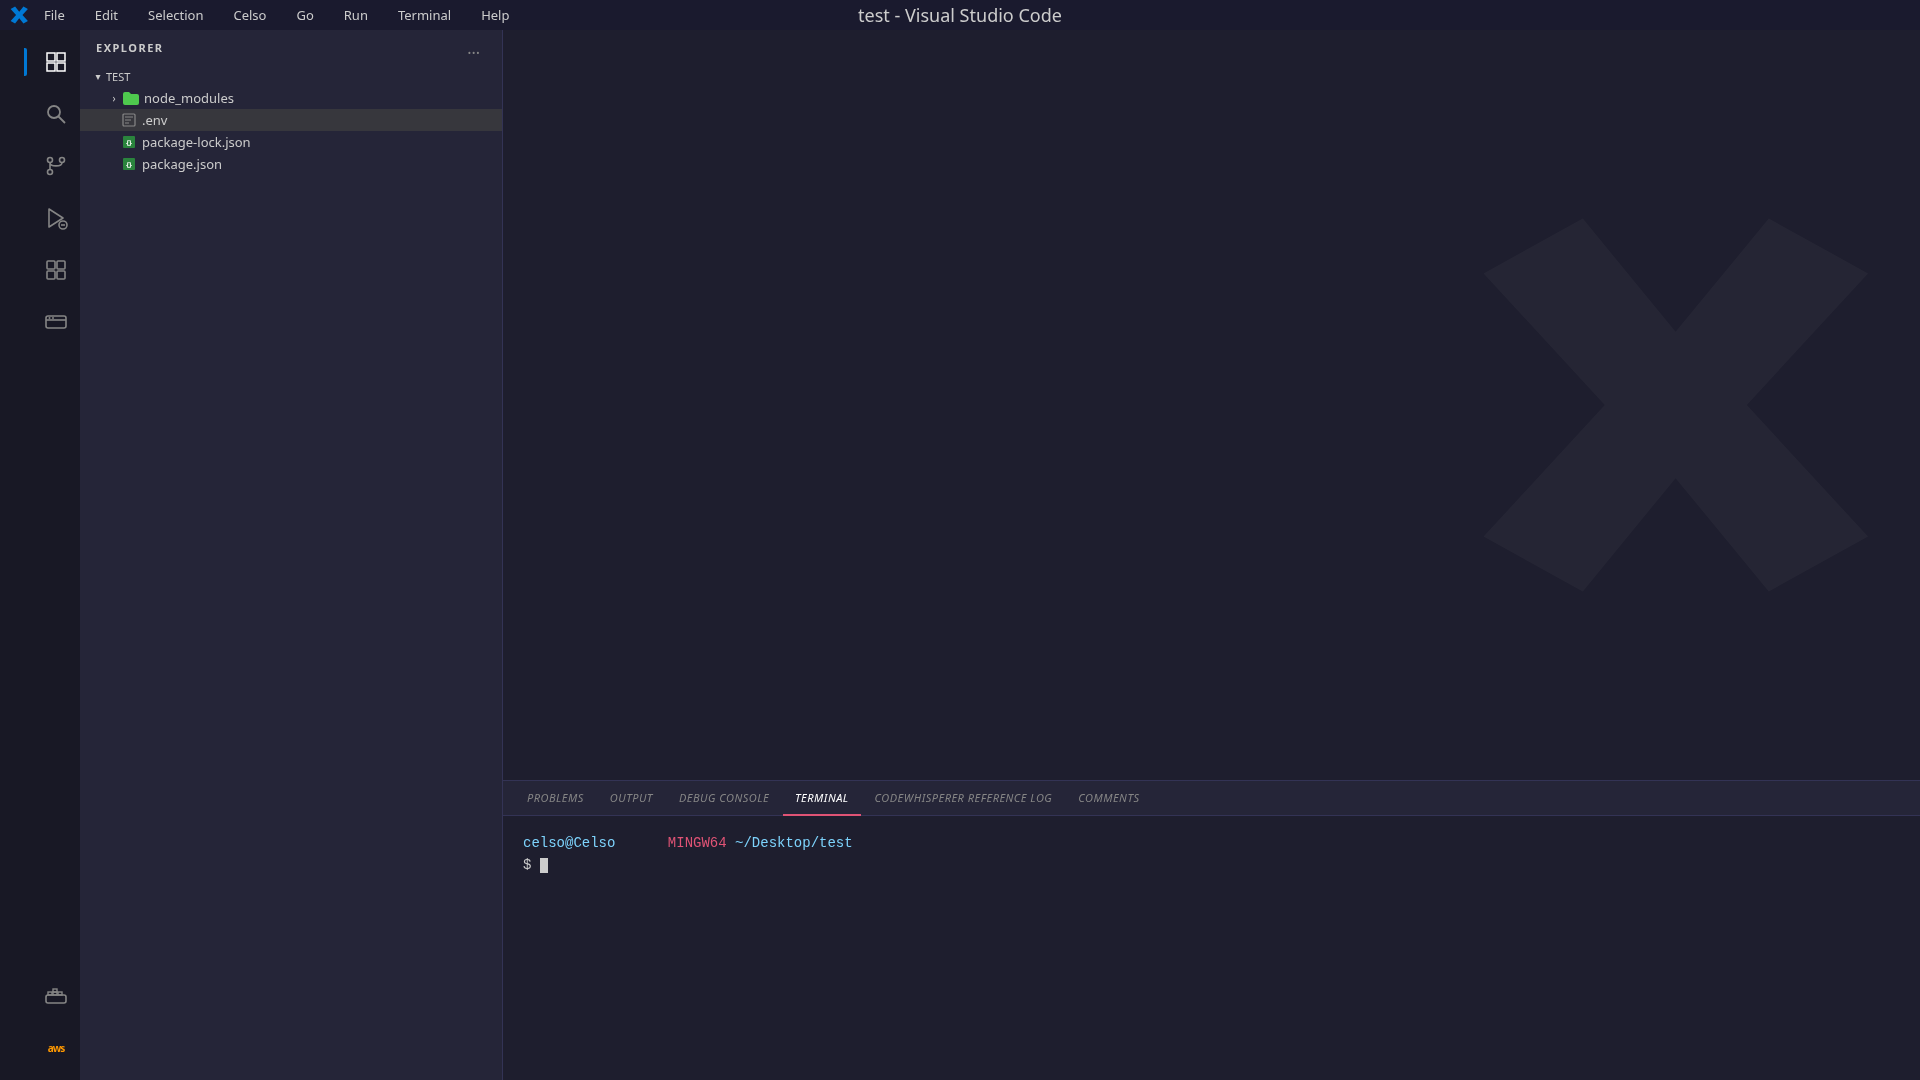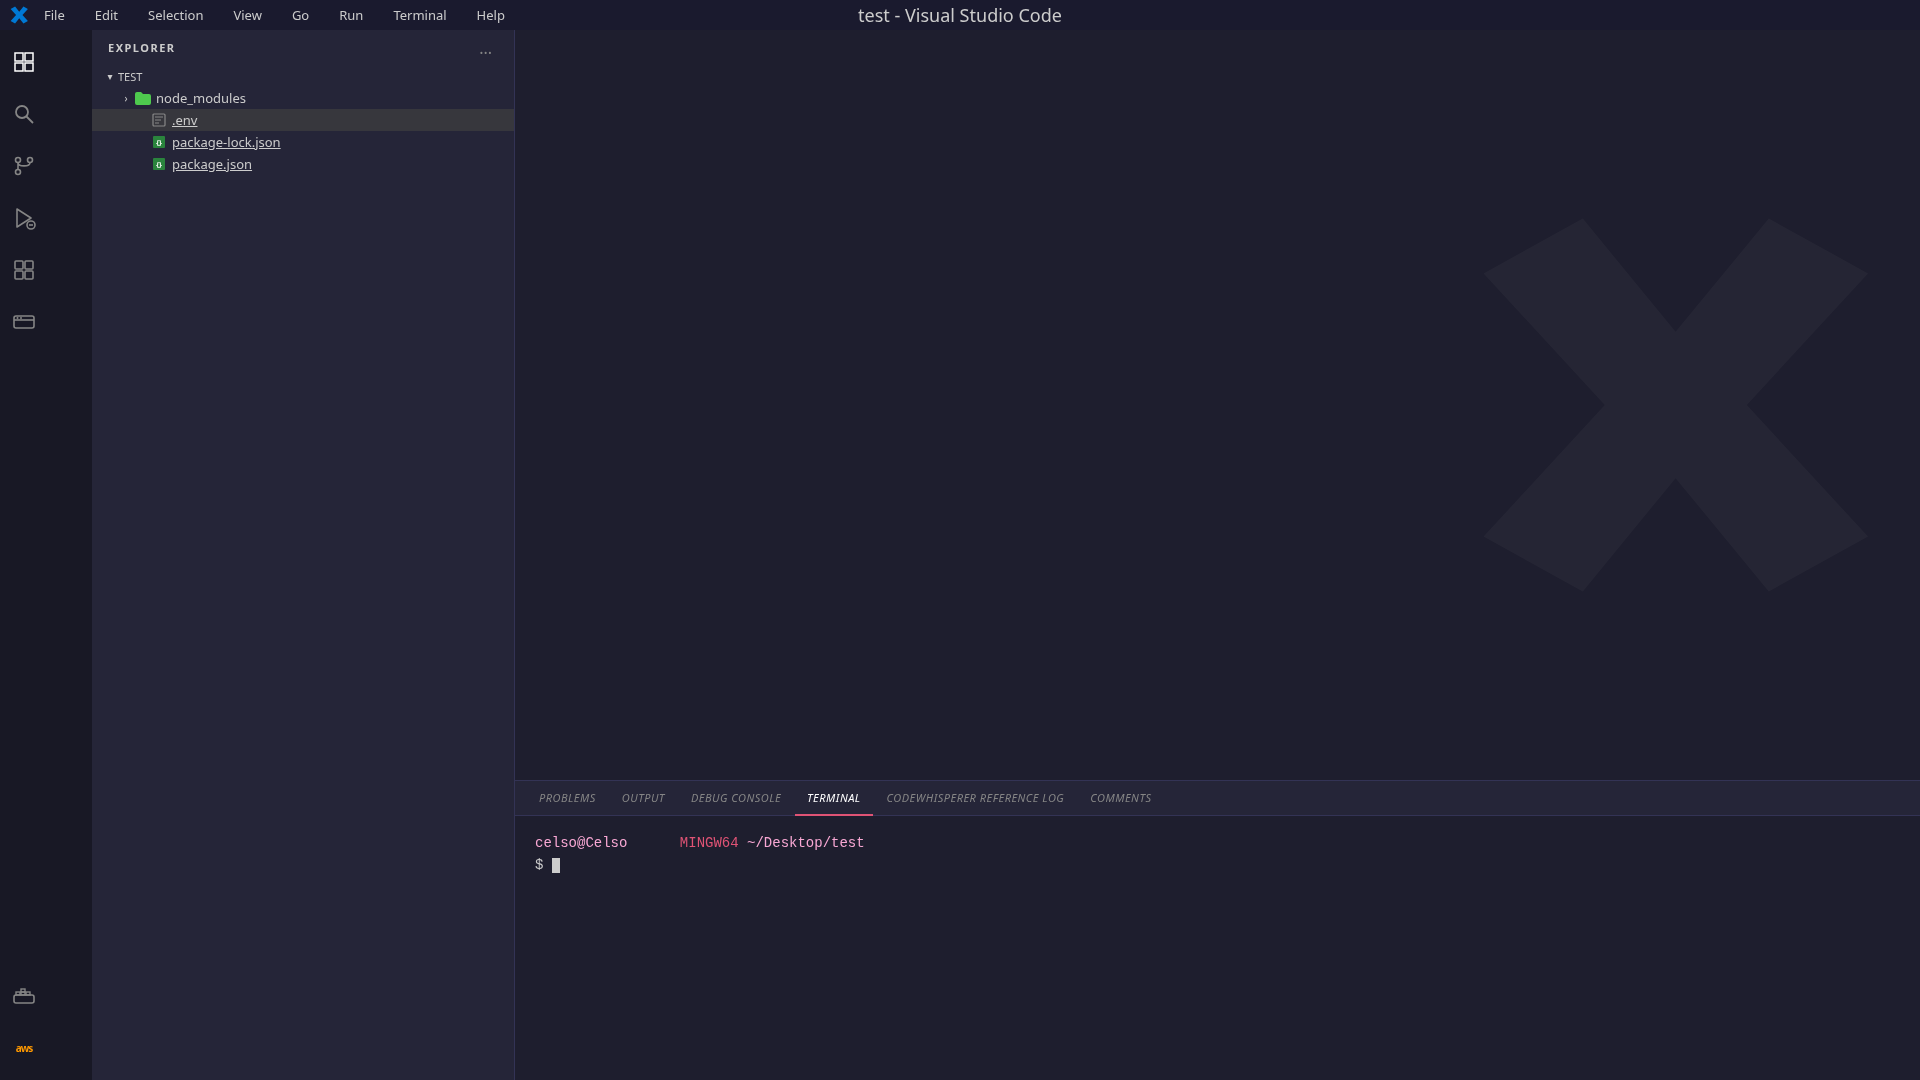--- a/index.html
+++ b/index.html
@@ -50,25 +50,25 @@
 
     
     .main-layout {
       display: flex;
       flex: 1;
       overflow: hidden;
     }
 
     
     .activity-bar {
-      width: 92px;
+      width: 80px;
       background: #181825;
       display: flex;
       flex-direction: column;
-      align-items: flex-start;
+      align-items: flex-end;
       padding-top: 8px;
       gap: 4px;
       flex-shrink: 0;
     }
     .activity-item {
       width: 48px;
       height: 48px;
       display: flex;
       align-items: center;
       justify-content: center;
@@ -149,21 +149,21 @@
       color: #cccccc;
       font-size: 13px;
       height: 22px;
     }
     .tree-item.selected { background: #37373d; }
     .tree-item.folder-root {
       padding-left: 10px;
       font-weight: 500;
     }
     .tree-indent-1 { padding-left: 26px; }
-    .tree-indent-2 { padding-left: 42px; text-decoration: underline; }
+    .tree-indent-2 { padding-left: 24px; }
 
     .chevron {
       width: 16px;
       height: 16px;
       display: inline-flex;
       align-items: center;
       justify-content: center;
       font-size: 10px;
       color: #cccccc;
       flex-shrink: 0;
@@ -258,21 +258,21 @@
       flex: 1;
       background: #1e1e2e;
       padding: 16px 20px;
       font-family: 'Consolas', 'Courier New', monospace;
       font-size: 14px;
       color: #cccccc;
     }
     .terminal-line {
       line-height: 1.6;
     }
-    .term-green { color: #f9a8d4; text-align: right; }
+    .term-green { color: #7dd3fc; text-align: right; }
     .term-pink { color: #e05375; margin-left: 44px; }
     .term-cursor {
       display: inline-block;
       width: 8px;
       height: 15px;
       background: #cccccc;
       vertical-align: text-bottom;
       animation: blink 1s infinite;
     }
     @keyframes blink {
@@ -285,21 +285,21 @@
 
 <div class="titlebar">
 
   <svg class="titlebar-icon" viewBox="0 0 100 100" xmlns="http://www.w3.org/2000/svg">
     <path d="M74.7 3.4L51.4 31.7 28.2 3.4 3.4 17.1l30.3 32.9L3.4 82.9l24.8 13.7 23.2-28.3 23.3 28.3 24.8-13.7-30.3-32.9 30.3-32.9z" fill="#0078d4"></path>
   </svg>
   <div class="menu-bar">
     <span class="menu-item">File</span>
     <span class="menu-item">Edit</span>
     <span class="menu-item">Selection</span>
-    <span class="menu-item">View</span>
+    <span class="menu-item">Celso</span>
     <span class="menu-item">Go</span>
     <span class="menu-item">Run</span>
     <span class="menu-item">Terminal</span>
     <span class="menu-item">Help</span>
   </div>
   <span class="titlebar-title">test - Visual Studio Code</span>
 </div>
 
 <div class="main-layout">
 

